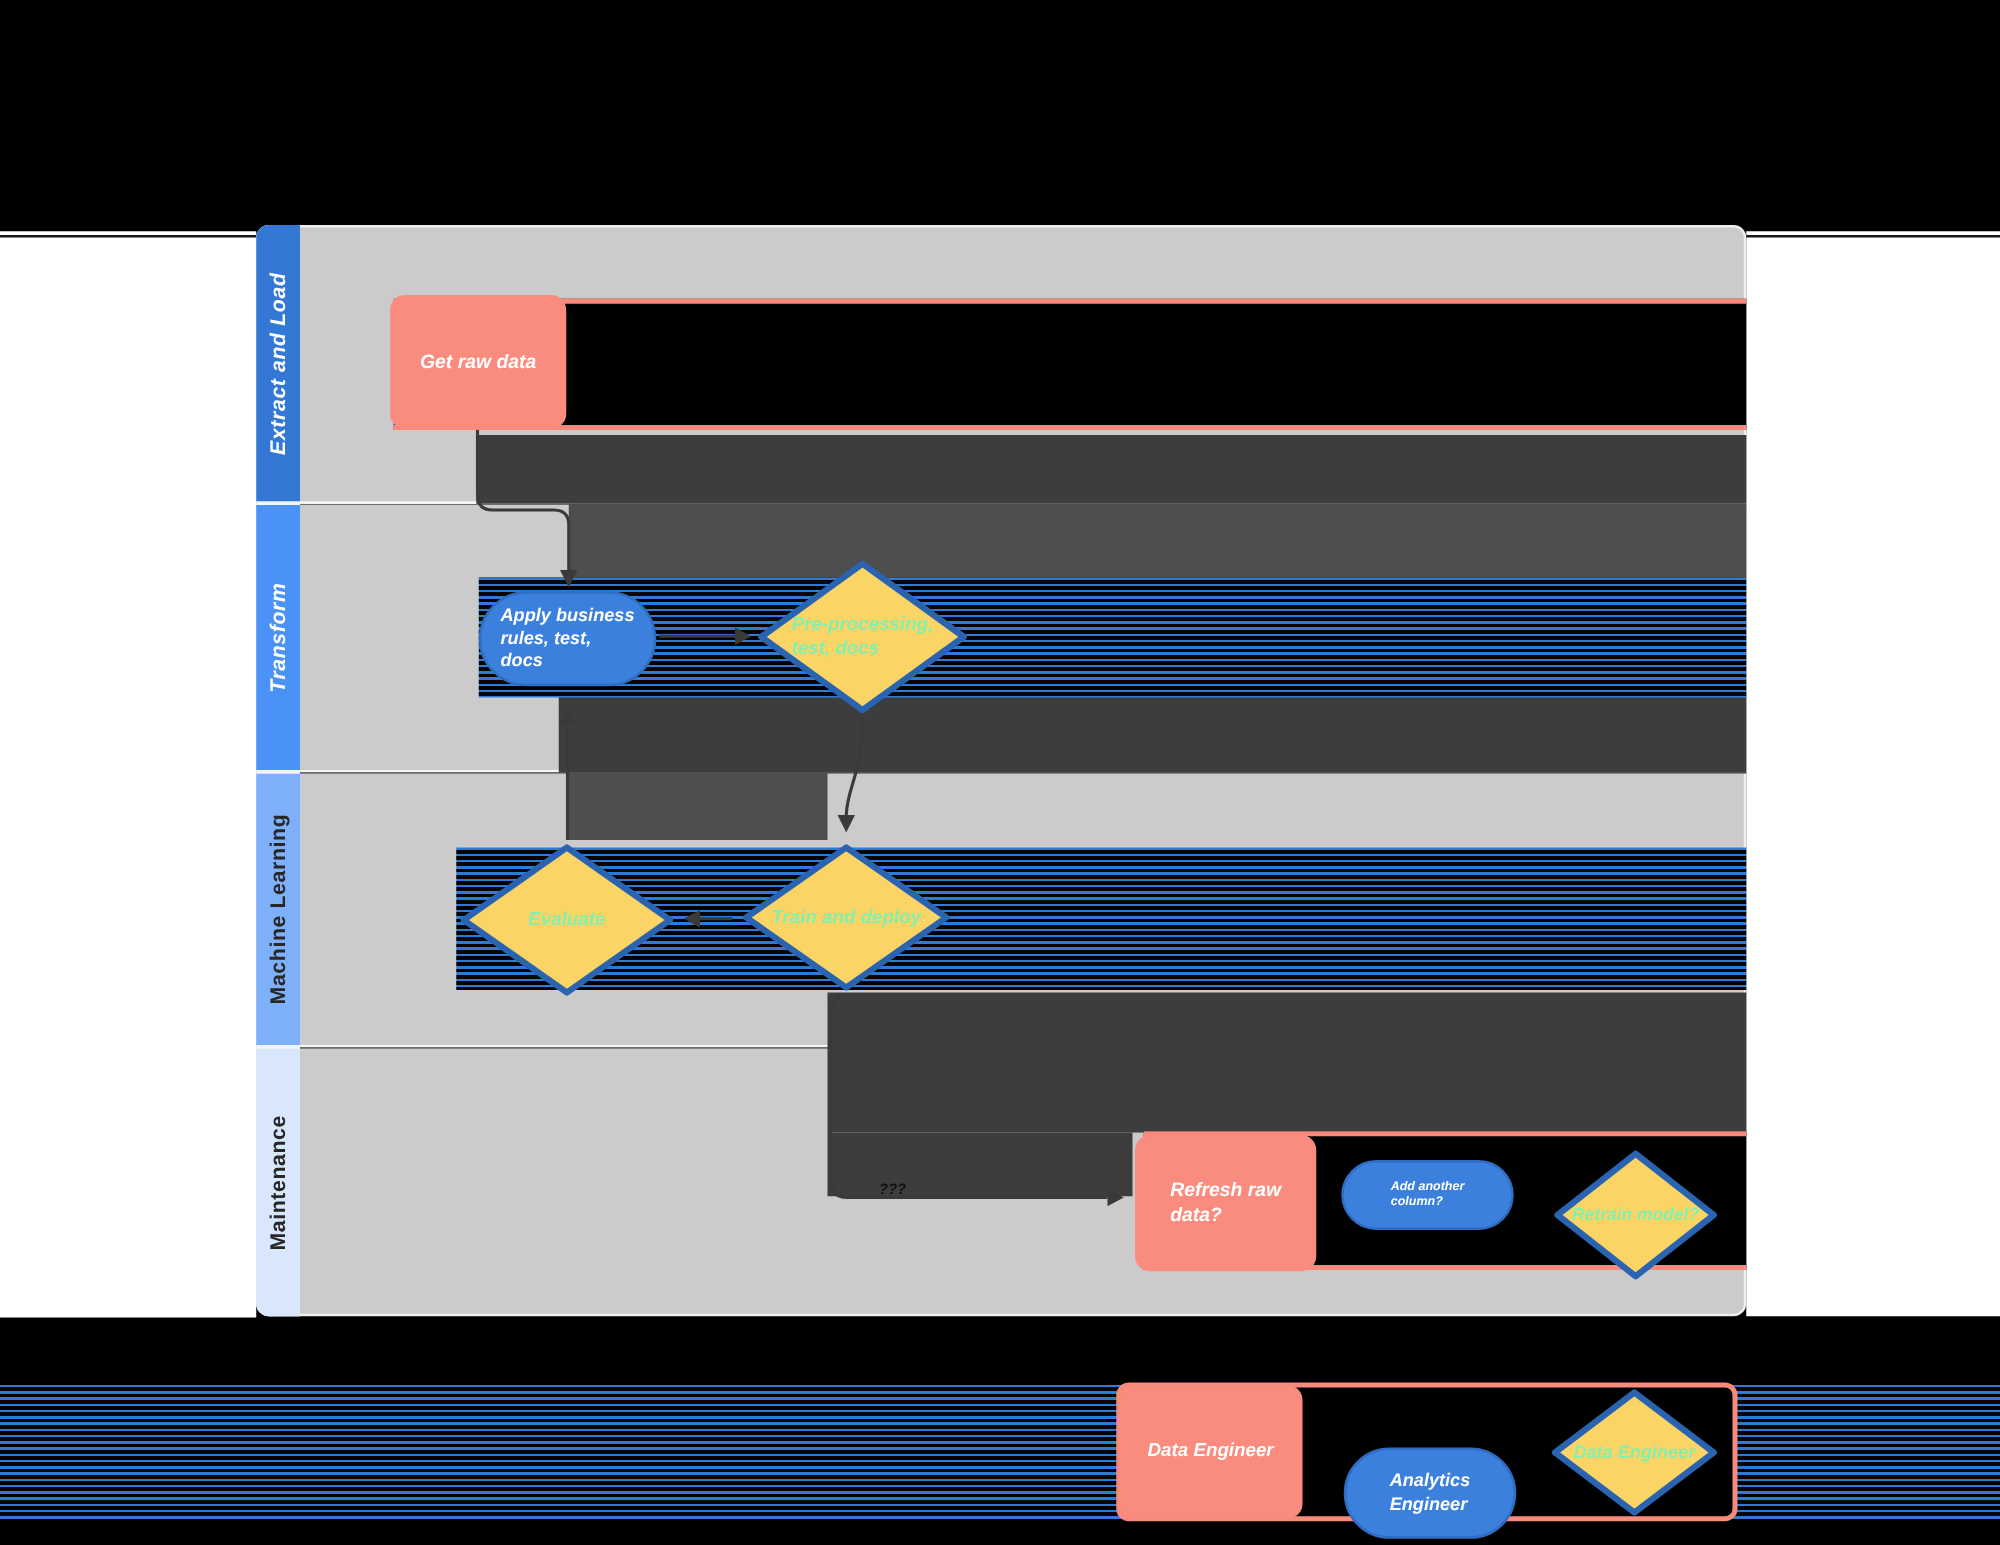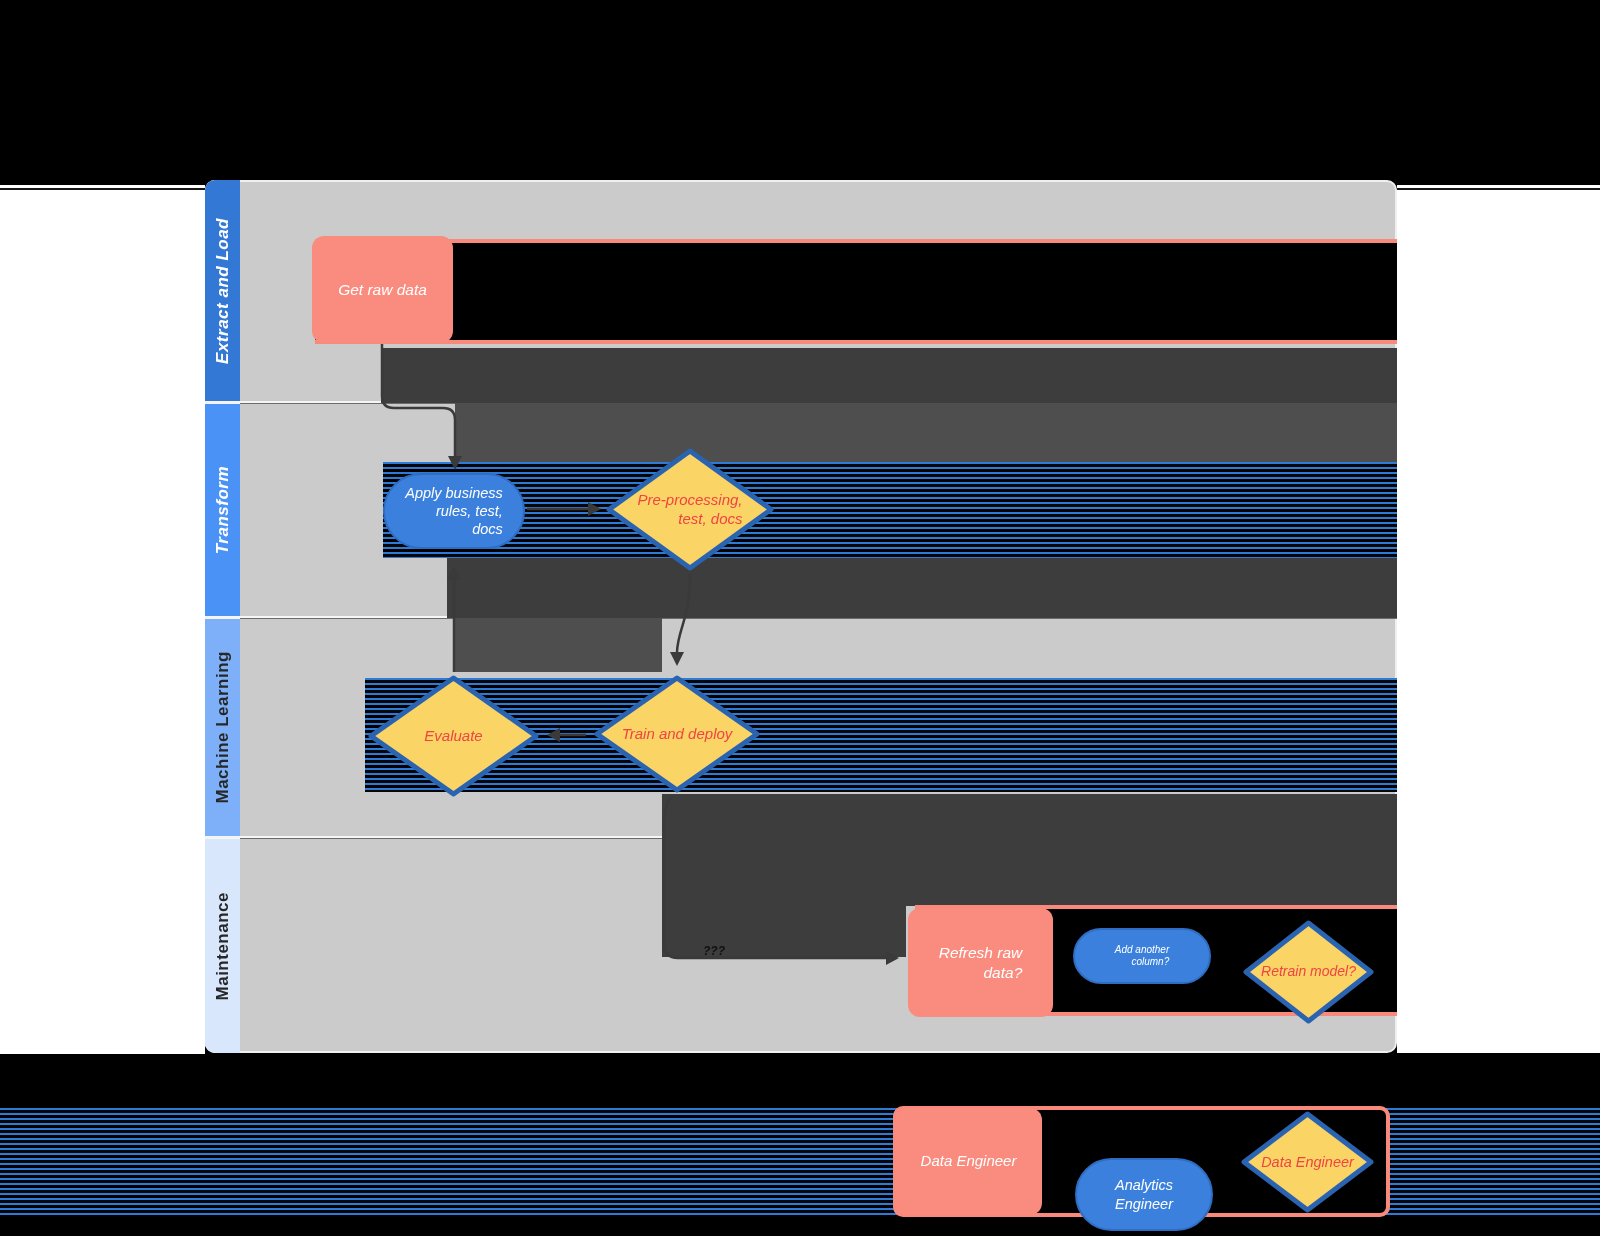--- a/index.html
+++ b/index.html
@@ -50,28 +50,28 @@
   .bd-maint{left:915px;top:905px;width:482px;height:111px;}
   .bd-legend-blue{left:0;top:1108px;width:1600px;height:108px;z-index:8;}
   .bd-legend-salmon{left:893px;top:1106px;width:497px;height:111px;background:#000;
     border:4px solid #f8897b;border-radius:10px;box-sizing:border-box;z-index:9;}
   
   .connector-layer{left:0;top:0;width:1600px;height:1236px;z-index:40;pointer-events:none;}
   .connector-layer path{stroke:#3a3a3a;stroke-width:2.5;fill:none;}
   .connector-layer polygon{fill:#3a3a3a;}
   .edge-label{z-index:60;font-size:12px;font-style:italic;color:#101010;font-weight:bold;}
   
-  .node{z-index:50;display:flex;align-items:center;justify-content:center;text-align:right;box-sizing:border-box;}
+  .node{z-index:50;display:flex;align-items:center;justify-content:center;text-align:left;box-sizing:border-box;font-weight:bold;}
   .node .label{white-space:pre-line;line-height:1.25;}
   .proc{background:#f98c7e;border-radius:12px;color:#fff;font-style:italic;font-size:15.5px;}
   .stadium{background:#3b80dc;border:2px solid #2e6dc2;border-radius:50px;color:#fff;
     font-style:italic;font-size:14.5px;}
   .diamond{background:transparent;}
   .diamond svg{position:absolute;left:0;top:0;}
-  .diamond .label{position:relative;color:#ef4444;font-style:italic;font-size:15px;}
+  .diamond .label{position:relative;color:#86efac;font-style:italic;font-size:15px;}
   .n-get-raw{left:312px;top:236px;width:141px;height:107px;}
   .n-apply{left:383px;top:473px;width:142px;height:76px;}
   .n-preproc{left:603px;top:447px;width:174px;height:125px;}
   .n-evaluate{left:365px;top:674px;width:177px;height:124px;}
   .n-train{left:591px;top:674px;width:172px;height:120px;}
   .n-refresh{left:908px;top:908px;width:145px;height:109px;}
   .n-addcol{left:1073px;top:928px;width:138px;height:56px;font-size:10px;}
   .n-retrain{left:1240px;top:919px;width:137px;height:106px;}
   .n-retrain .label{font-size:14px;}
   .n-leg-de{left:895px;top:1108px;width:147px;height:107px;font-size:15px;z-index:51;}

